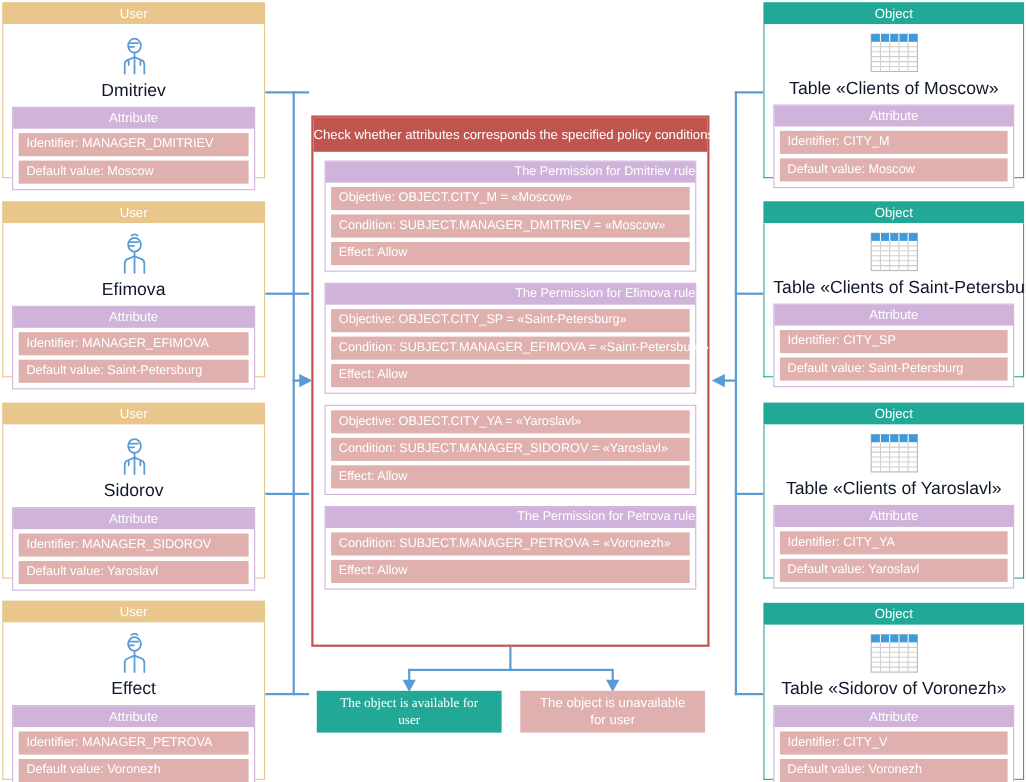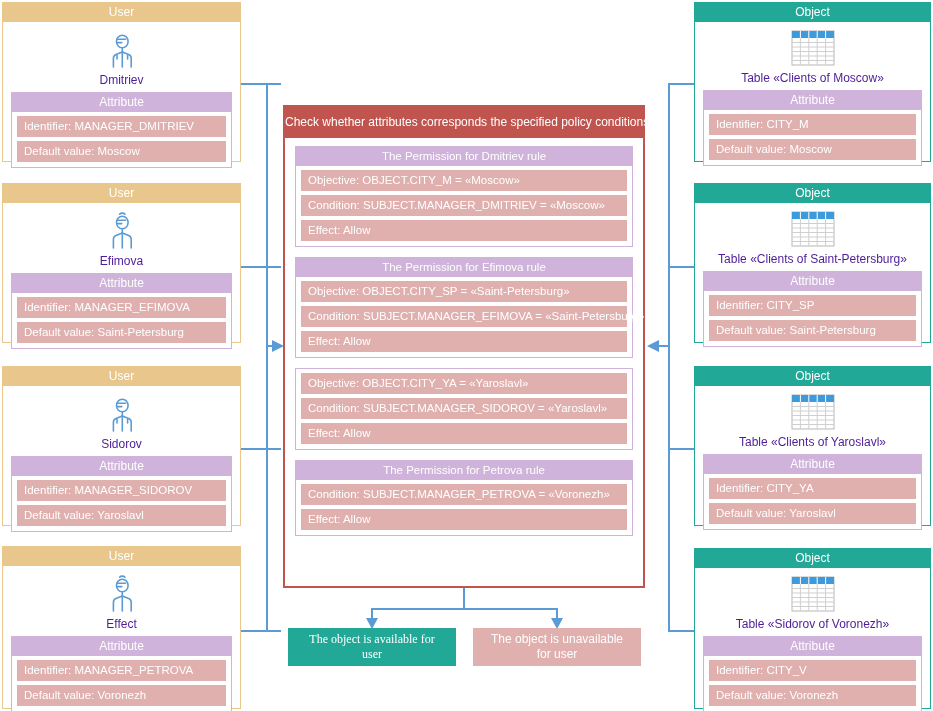--- a/index.html
+++ b/index.html
@@ -40,22 +40,22 @@
   .user .card-body { border-color: #e9c68c; }
   .object .card-head { background: #21a896; }
   .object .card-body { border-color: #21a896; }
 
   .entity-icon-wrap {
     text-align: center;
     padding-top: 2px;
   }
   .entity-caption {
     text-align: center;
-    font-size: 12px;
-    color: #4c1d95;
+    font-size: 16px;
+    color: #0f172a;
     margin-top: 1px;
     margin-bottom: 5px;
     white-space: nowrap;
   }
 
   
   .attr-block {
     border: 1px solid #cfb3da;
     background: #ffffff;
   }
@@ -111,21 +111,21 @@
     background: #ffffff;
     margin-bottom: 10px;
   }
   .rule:last-child { margin-bottom: 0; }
   .rule-head {
     background: #cfb3da;
     color: #ffffff;
     font-size: 11.5px;
     height: 19px;
     line-height: 19px;
-    text-align: center;
+    text-align: right;
   }
   .rule-rows { padding: 4px 5px 5px 5px; }
   .rule-row {
     background: #dfb0ae;
     color: #ffffff;
     font-size: 11.5px;
     height: 21px;
     line-height: 21px;
     padding-left: 7px;
     margin-bottom: 4px;

